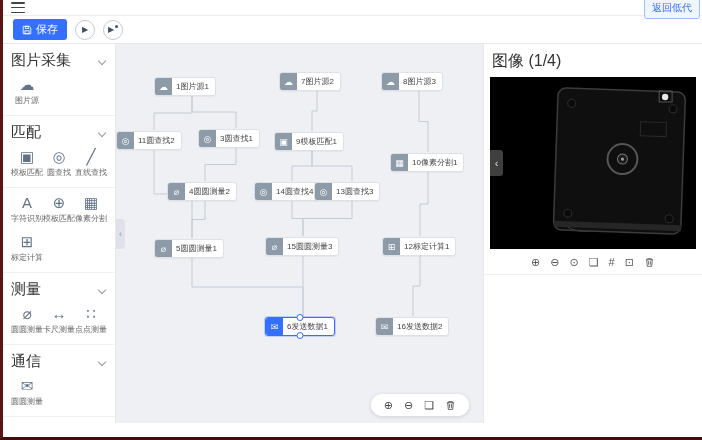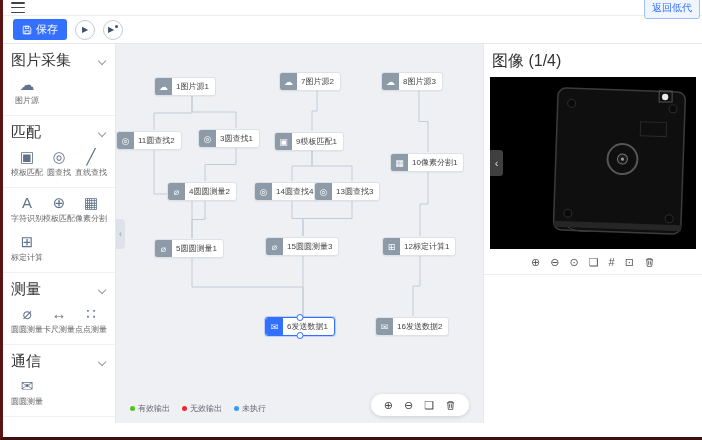--- a/index.html
+++ b/index.html
@@ -209,25 +209,20 @@
           <path d="M196 107 L196 122 L236 122 L236 137" fill="none" stroke="#c3ccd7" stroke-width="1"></path>
           <path d="M176 157 L176 174.5 L187 174.5 L187 192" fill="none" stroke="#c3ccd7" stroke-width="1"></path>
           <path d="M236 157 L236 174.5 L187 174.5 L187 192" fill="none" stroke="#c3ccd7" stroke-width="1"></path>
           <path d="M187 212 L187 242 L187 242 L187 272" fill="none" stroke="#c3ccd7" stroke-width="1"></path>
           <path d="M303 47 L303 77.5 L312 77.5 L312 108" fill="none" stroke="#c3ccd7" stroke-width="1"></path>
           <path d="M312 128 L312 160 L304 160 L304 192" fill="none" stroke="#c3ccd7" stroke-width="1"></path>
           <path d="M304 212 L304 242 L297 242 L297 272" fill="none" stroke="#c3ccd7" stroke-width="1"></path>
         </svg>
       <div class="collapse-handle">
           <span>‹</span>
-        </div>
-      <div class="legend">
-          <span><span class="dot" style="background: rgb(82, 196, 26);"></span>有效输出</span>
-          <span><span class="dot" style="background: rgb(245, 34, 45);"></span>无效输出</span>
-          <span><span class="dot" style="background: rgb(47, 155, 255);"></span>未执行</span>
         </div>
       <div class="canvas-controls">
         <span class="cicon">⊕</span>
         <span class="cicon">⊖</span>
         <span class="cicon">❏</span>
         <span class="cicon">
           <svg class="trash-svg" viewBox="0 0 12 12">
               <path d="M2 3h8M4 3V1.8h4V3M3 3l.6 7.2h4.8L9 3M5 4.5v4M7 4.5v4" fill="none" stroke="currentColor" stroke-width="0.9"></path>
             </svg>
         </span>

